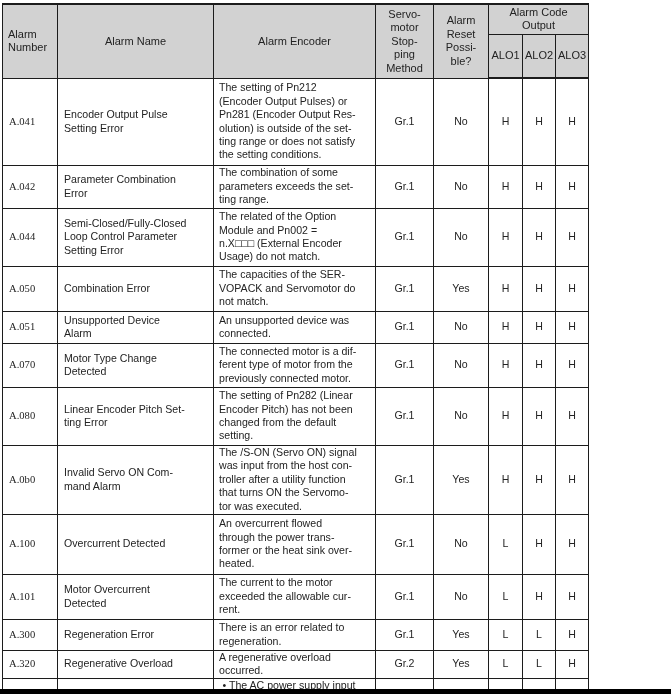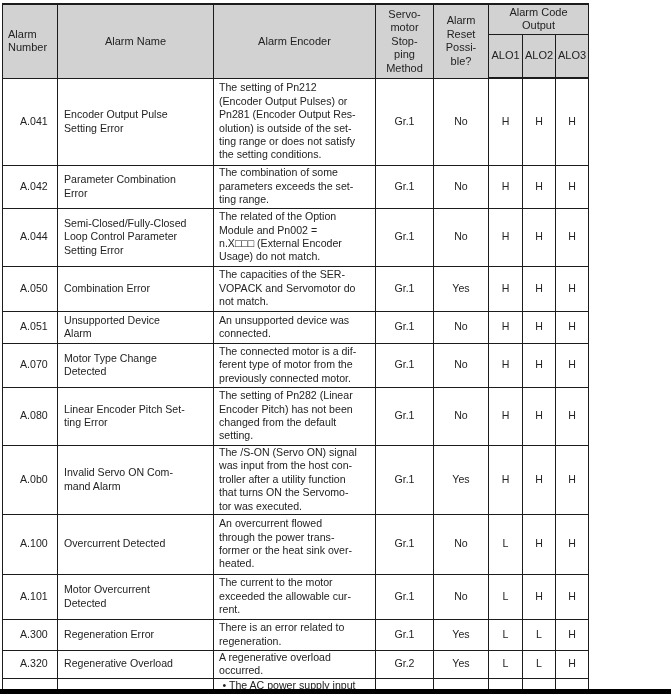--- a/index.html
+++ b/index.html
@@ -49,21 +49,21 @@
   }
   thead tr.h-bottom th { border-bottom: 2px solid var(--border); }
   th.h-num { text-align: left; padding-left: 5px; }
   th.h-alo { font-size: 11px; }
   tbody td {
     font-size: 10.6px;
     line-height: 13.4px;
     vertical-align: middle;
     white-space: pre-line;
   }
-  td.c-num  { padding-left: 17px; }
+  td.c-num  { padding-left: 6px; font-family: Liberation Serif, serif; }
   td.c-name { padding-left: 6px; padding-right: 2px; }
   td.c-mean { padding-left: 5px; padding-right: 16px; }
   td.c-ctr  { text-align: center; }
   tr.row-cut td { border-bottom: none; text-align: center; }
   .bottom-bar {
     position: absolute;
     left: 0; top: 689px;
     width: 671px; height: 5px;
     background: var(--bar);
   }

